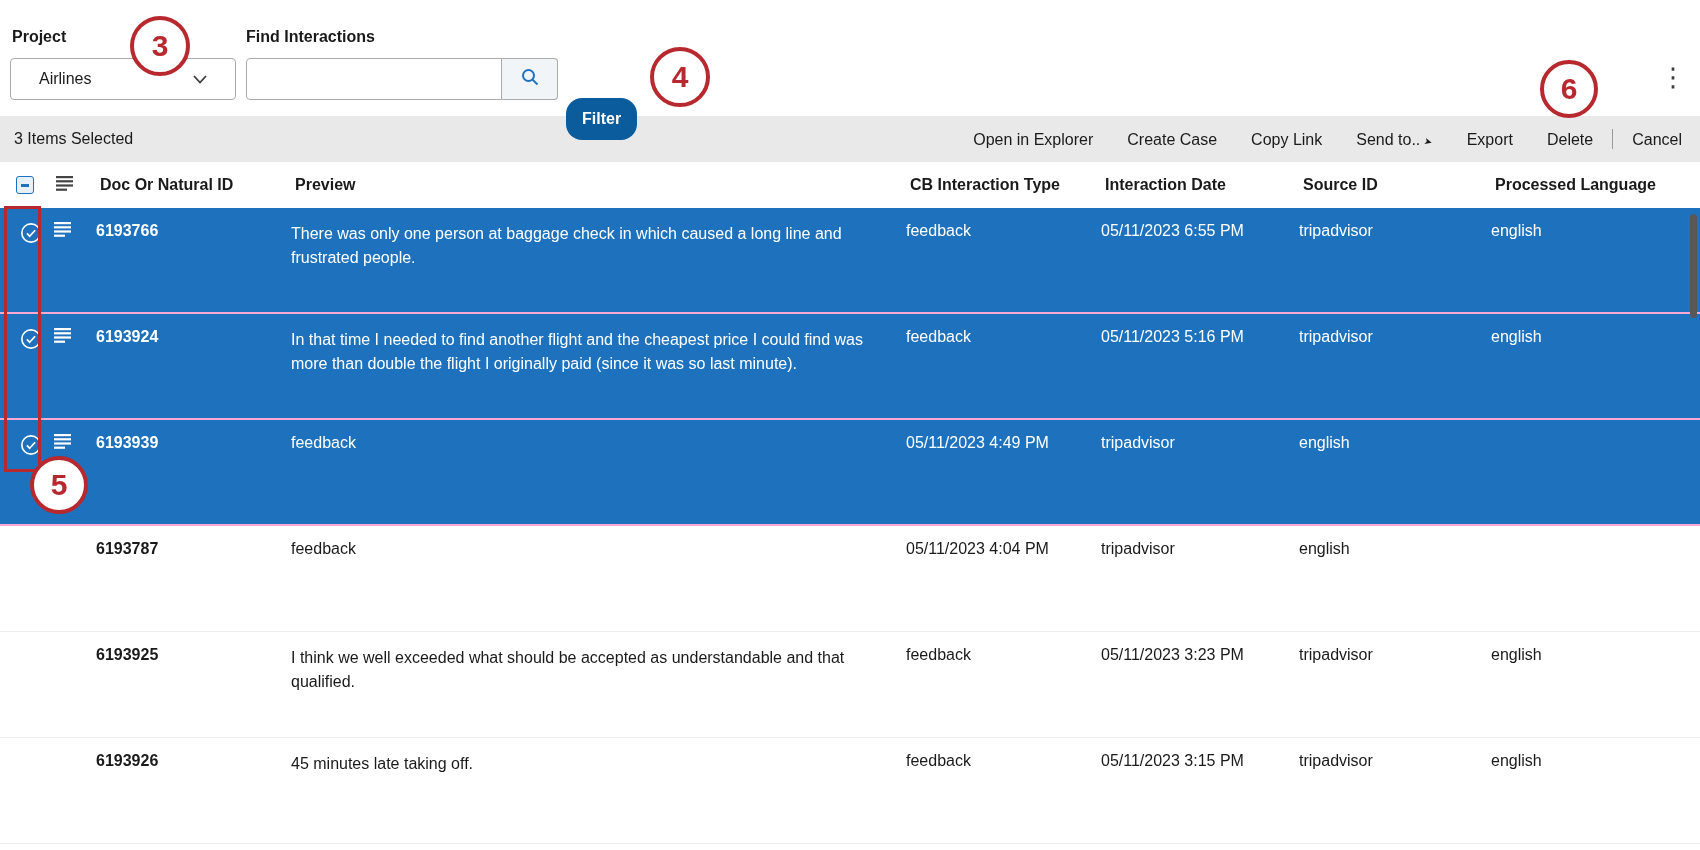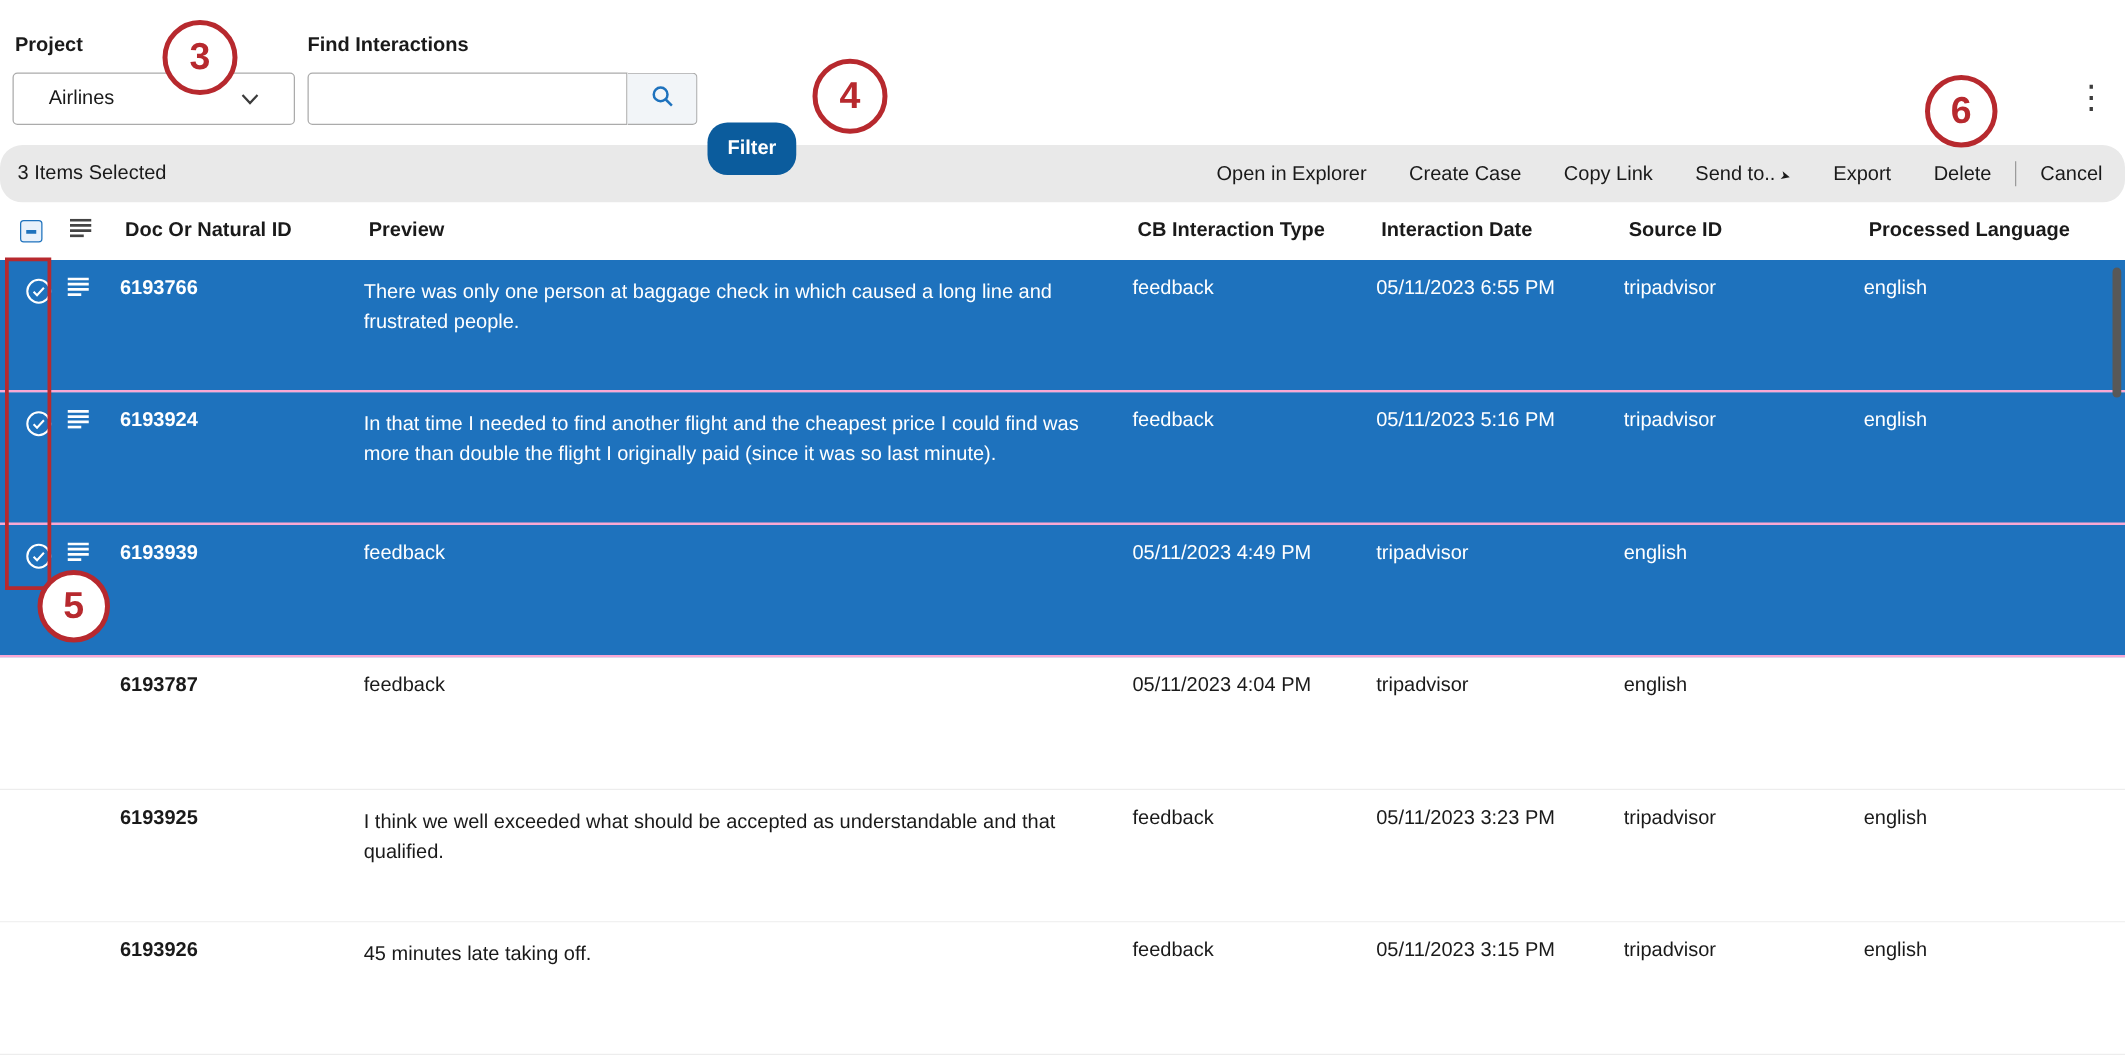--- a/index.html
+++ b/index.html
@@ -27,21 +27,21 @@
   .filter-button { position:absolute; left:566px; top:58px; height:42px; padding:0 16px;
     background:var(--filter-blue,#0b5c9d); color:#fff; font-weight:700; font-size:16px;
     border:none; border-radius:16px; cursor:pointer; font-family:"Liberation Sans",sans-serif;margin-top:40px; }
 
   .kebab-button { position:absolute; right:10px; top:56px; width:34px; height:42px;
     display:flex; align-items:center; justify-content:center; font-size:26px; color:#3c3c3c;
     cursor:pointer; background:none; border:none; letter-spacing:0; }
 
   
   .action-bar { height:46px; background:var(--bar-gray,#e9e9e9); display:flex;
-    align-items:center; padding:0 14px; font-size:16px;border-radius:18px; }
+    align-items:center; padding:0 14px; font-size:16px; }
   .selected-count { color:#1a1a1a; }
   .actions { margin-left:auto; display:flex; align-items:flex-end; }
   .action-item { padding:0 17px; cursor:pointer; color:#1a1a1a; white-space:nowrap; }
   .action-item:last-child { padding-right:4px; }
   .divider { width:1px; height:20px; background:#9b9b9b; margin:0 2px; }
   .send-arrow { font-size:10px; margin-left:4px; display:inline-block; transform:rotate(15deg); }
 
   
   .grid { display:grid; grid-template-columns:34px 42px 195px 615px 195px 198px 192px 1fr; padding-left:10px; }
   .table-header { height:46px; align-items:center; font-weight:700; font-size:16px; background:#fff;padding-left:14px; }

